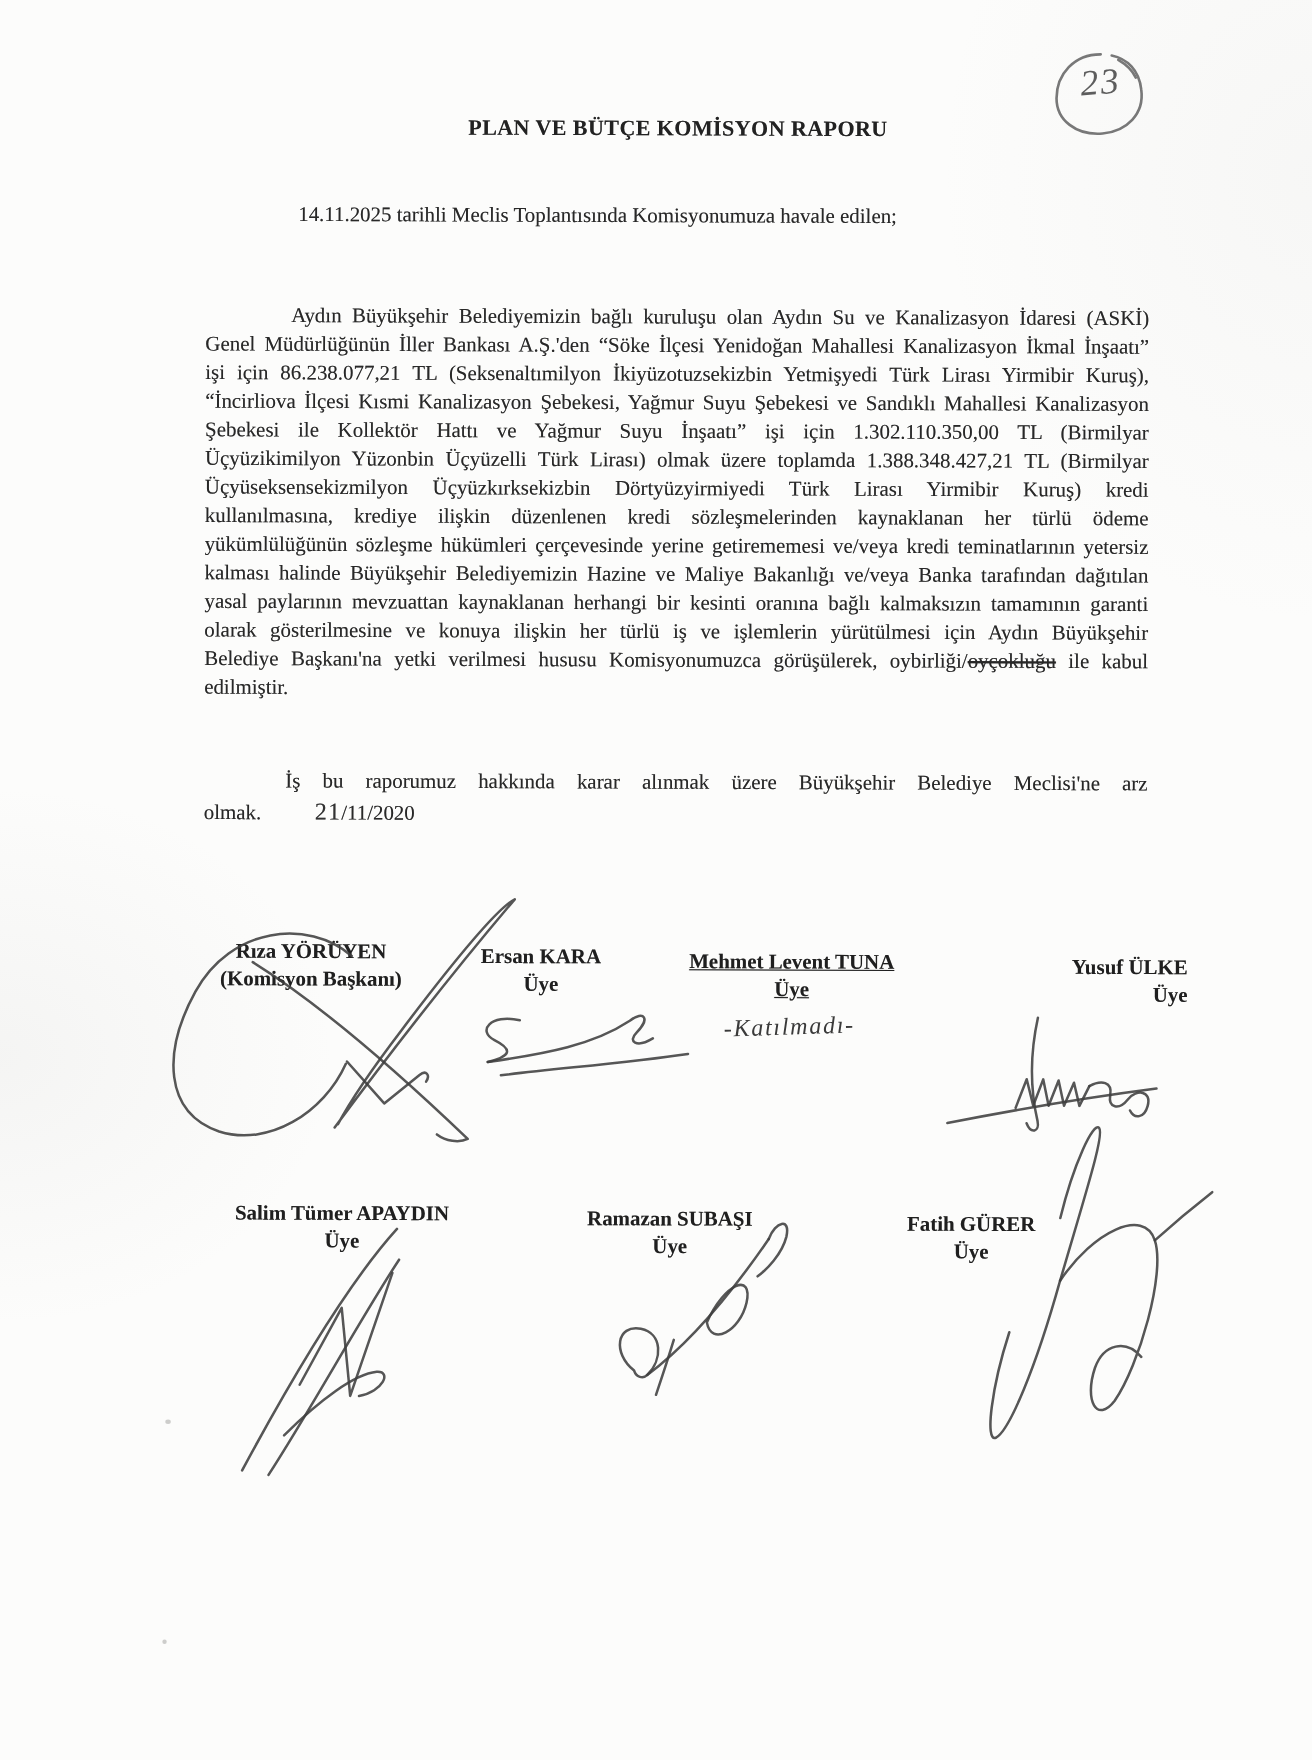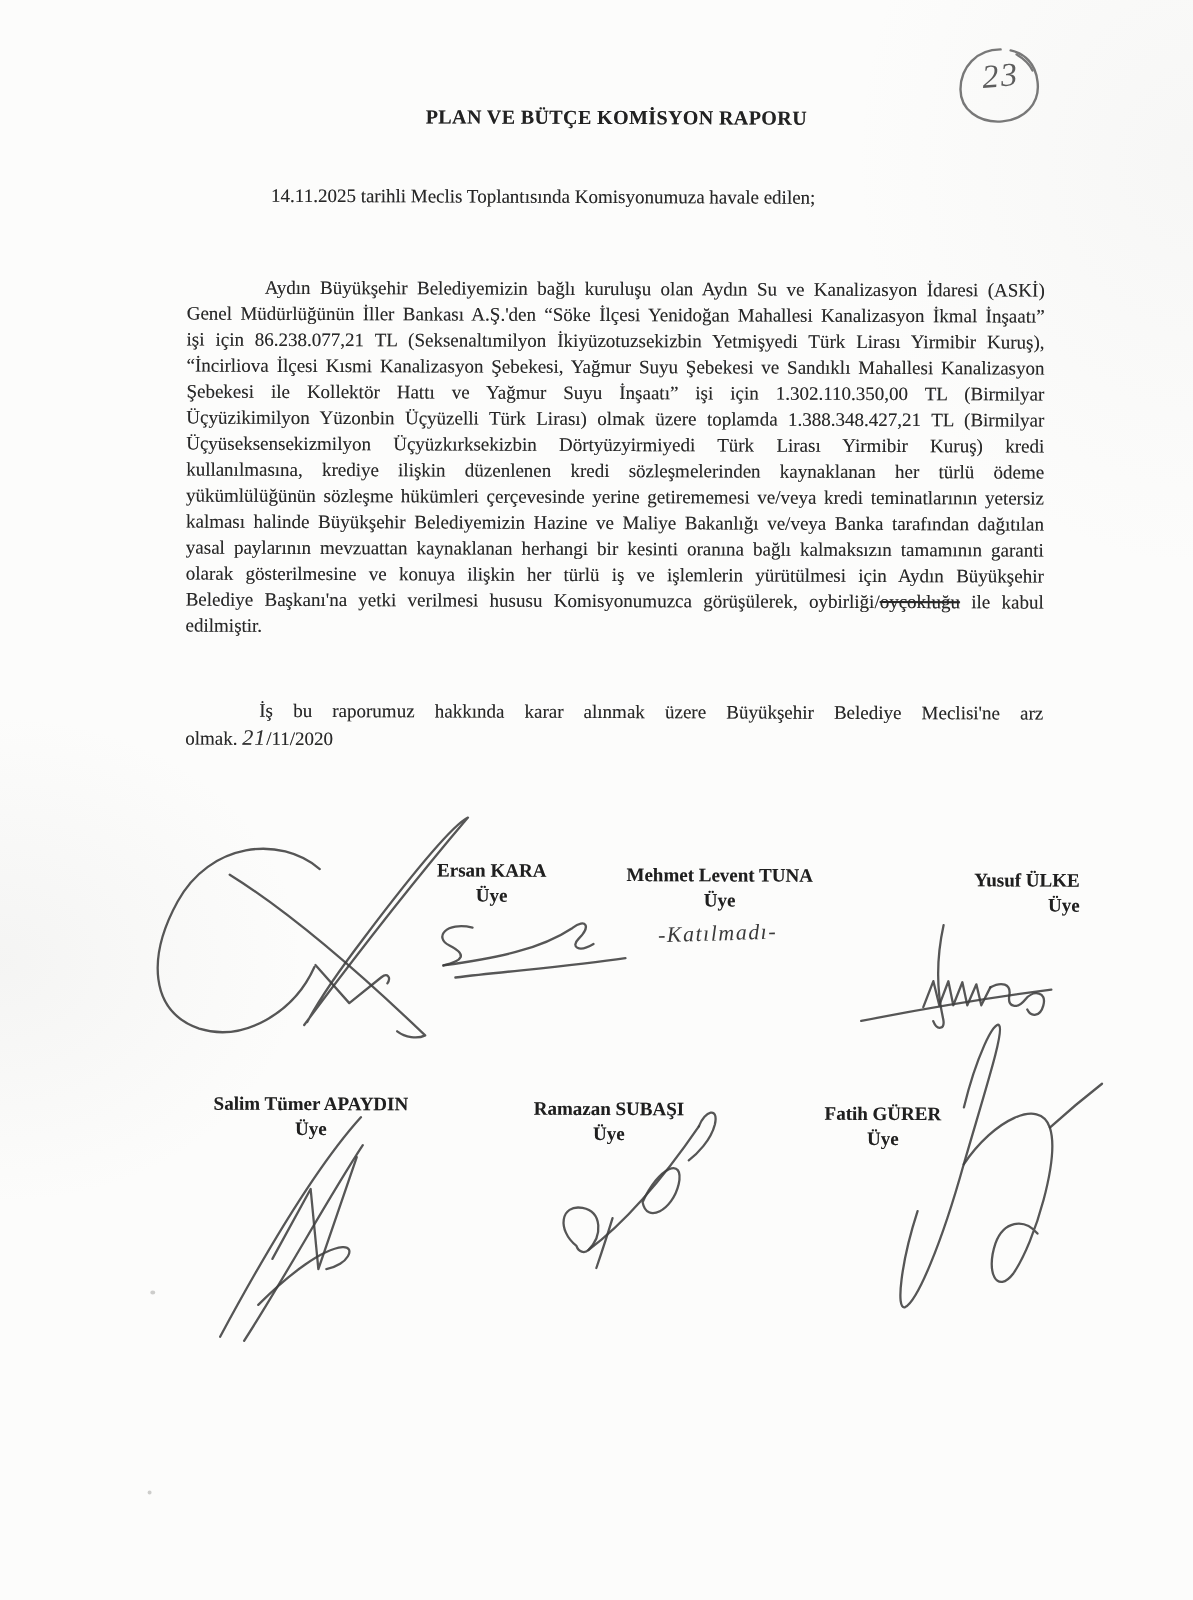--- a/index.html
+++ b/index.html
@@ -47,24 +47,24 @@
     word-spacing:2.5px;
     color:#282828;
   }
   .struck{ text-decoration:line-through; text-decoration-thickness:1.5px; }
   .closing{
     position:absolute;top:698px;left:0;width:100%;
     font-size:19px;line-height:27px;color:#282828;
   }
   .closing-l1{ text-indent:74px; text-align:justify; text-align-last:justify; }
   .hand{
-    font-style:italic;
     font-size:22px;
     letter-spacing:1px;
     color:#333;
+    margin-left:44px;
   }
   .sigblock{
     position:absolute;width:260px;
     transform:translateX(-50%);
     text-align:center;
     font-size:19px;font-weight:bold;line-height:25px;
     color:#1f1f1f;
     text-shadow:0 0 0.5px rgba(45,45,45,0.4);
   }
   .sig-svg{ position:absolute; pointer-events:none; }
@@ -114,25 +114,29 @@
       <div class="intro scan-text">14.11.2025 tarihli Meclis Toplantısında Komisyonumuza havale edilen;</div>
 
       <div class="bodytext scan-text"><span>Aydın Büyükşehir Belediyemizin bağlı kuruluşu olan Aydın Su ve Kanalizasyon İdaresi (ASKİ) Genel Müdürlüğünün İller Bankası A.Ş.'den “Söke İlçesi Yenidoğan Mahallesi Kanalizasyon İkmal İnşaatı” işi için 86.238.077,21 TL (Seksenaltımilyon İkiyüzotuzsekizbin Yetmişyedi Türk Lirası Yirmibir Kuruş), “İncirliova İlçesi Kısmi Kanalizasyon Şebekesi, Yağmur Suyu Şebekesi ve Sandıklı Mahallesi Kanalizasyon Şebekesi ile Kollektör Hattı ve Yağmur Suyu İnşaatı” işi için 1.302.110.350,00 TL (Birmilyar Üçyüzikimilyon Yüzonbin Üçyüzelli Türk Lirası) olmak üzere toplamda 1.388.348.427,21 TL (Birmilyar Üçyüseksensekizmilyon Üçyüzkırksekizbin Dörtyüzyirmiyedi Türk Lirası Yirmibir Kuruş) kredi kullanılmasına, krediye ilişkin düzenlenen kredi sözleşmelerinden kaynaklanan her türlü ödeme yükümlülüğünün sözleşme hükümleri çerçevesinde yerine getirememesi ve/veya kredi teminatlarının yetersiz kalması halinde Büyükşehir Belediyemizin Hazine ve Maliye Bakanlığı ve/veya Banka tarafından dağıtılan yasal paylarının mevzuattan kaynaklanan herhangi bir kesinti oranına bağlı kalmaksızın tamamının garanti olarak gösterilmesine ve konuya ilişkin her türlü iş ve işlemlerin yürütülmesi için Aydın Büyükşehir Belediye Başkanı'na yetki verilmesi hususu Komisyonumuzca görüşülerek, oybirliği/</span><span class="struck">oyçokluğu</span><span> ile kabul edilmiştir.</span></div>
 
       <div class="closing scan-text">
         <div class="closing-l1">İş bu raporumuz hakkında karar alınmak üzere Büyükşehir Belediye Meclisi'ne arz</div>
         <div><span>olmak.</span>&nbsp;<span class="hand">21</span><span>/11/2020</span></div>
       </div>
     </div>
 
+    <div class="sigblock" style="left:283px;top:854px;">
+      <div>Rıza YÖRÜYEN</div>
+      <div>(Komisyon Başkanı)</div>
+    </div>
     <div class="sigblock" style="left:492px;top:858px;">
       <div>Ersan KARA</div>
       <div>Üye</div>
     </div>
-    <div class="sigblock" style="left:720px;top:862px;">
+    <div class="sigblock" style="left:720px;top:862px;text-decoration:underline;">
       <div>Mehmet Levent TUNA</div>
       <div>Üye</div>
     </div>
     <div class="sigblock" style="left:950px;top:866px;text-align:right;">
       <div>Yusuf ÜLKE</div>
       <div>Üye</div>
     </div>
 
     <div class="note-hand" style="left:718px;top:920px;">-Katılmadı-</div>
 

